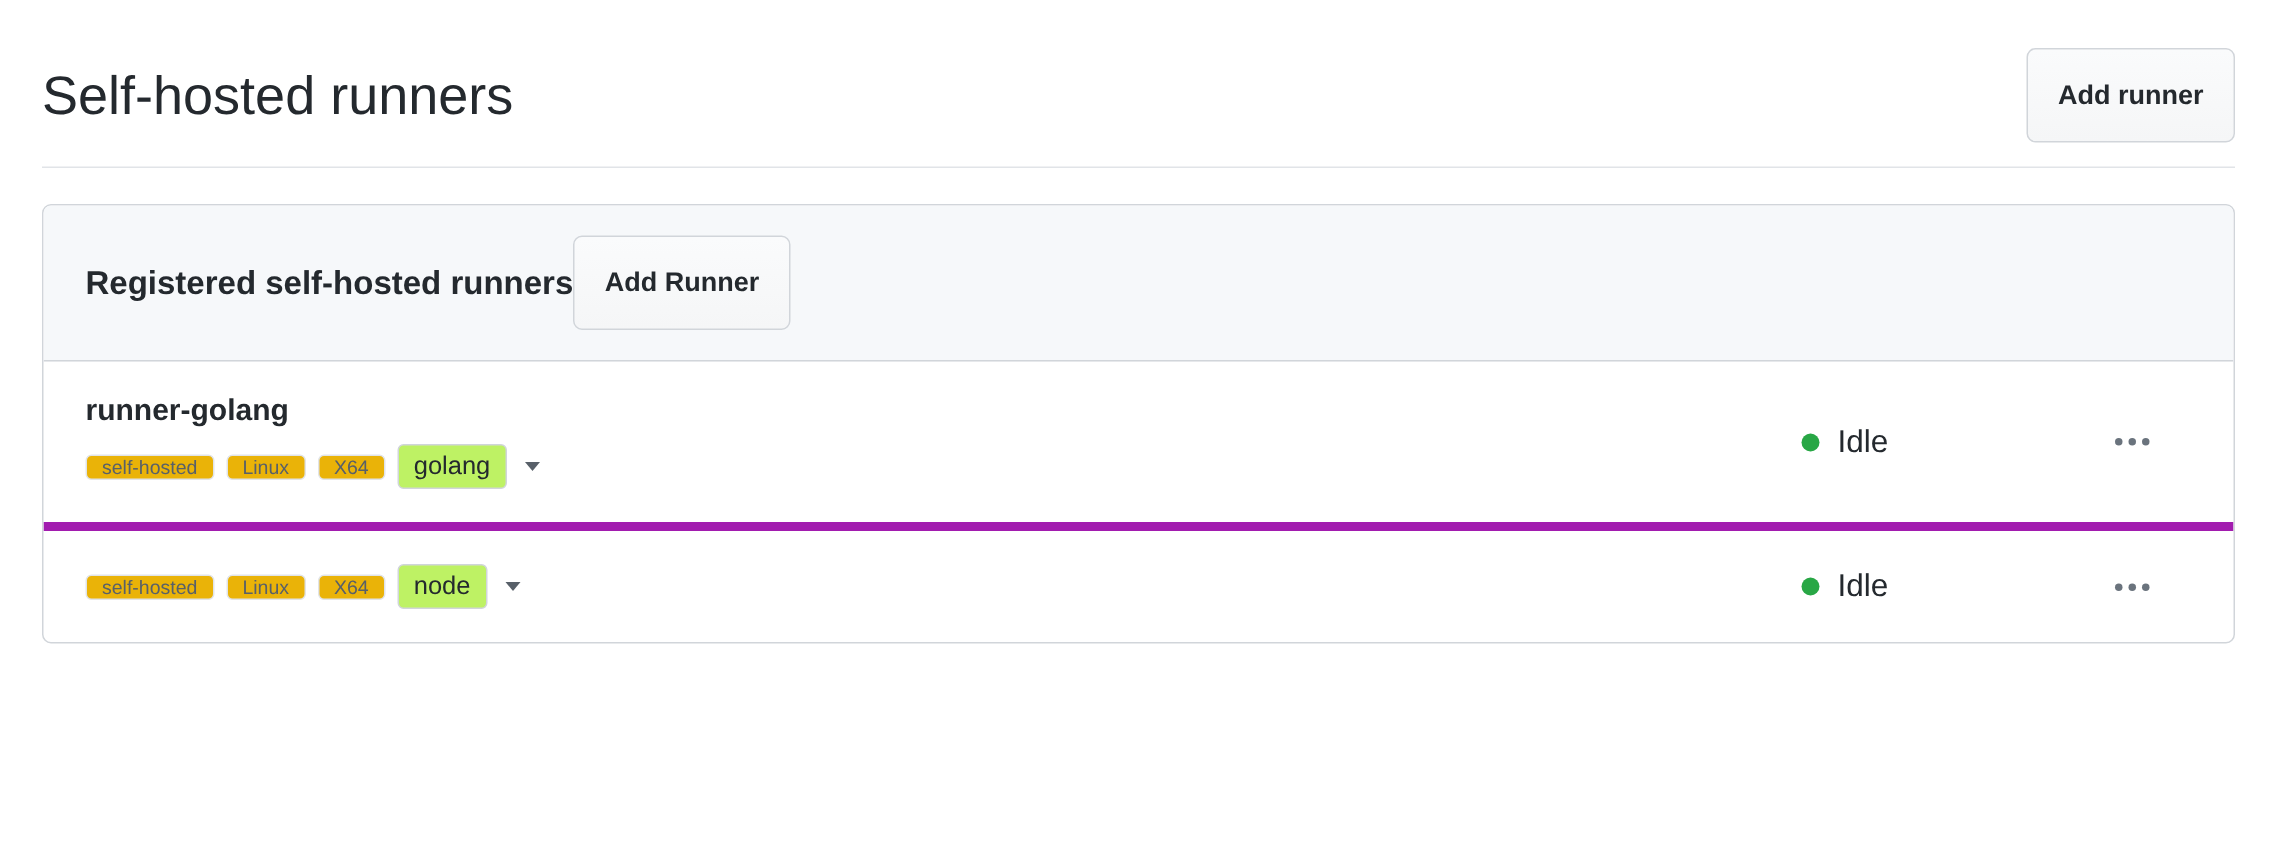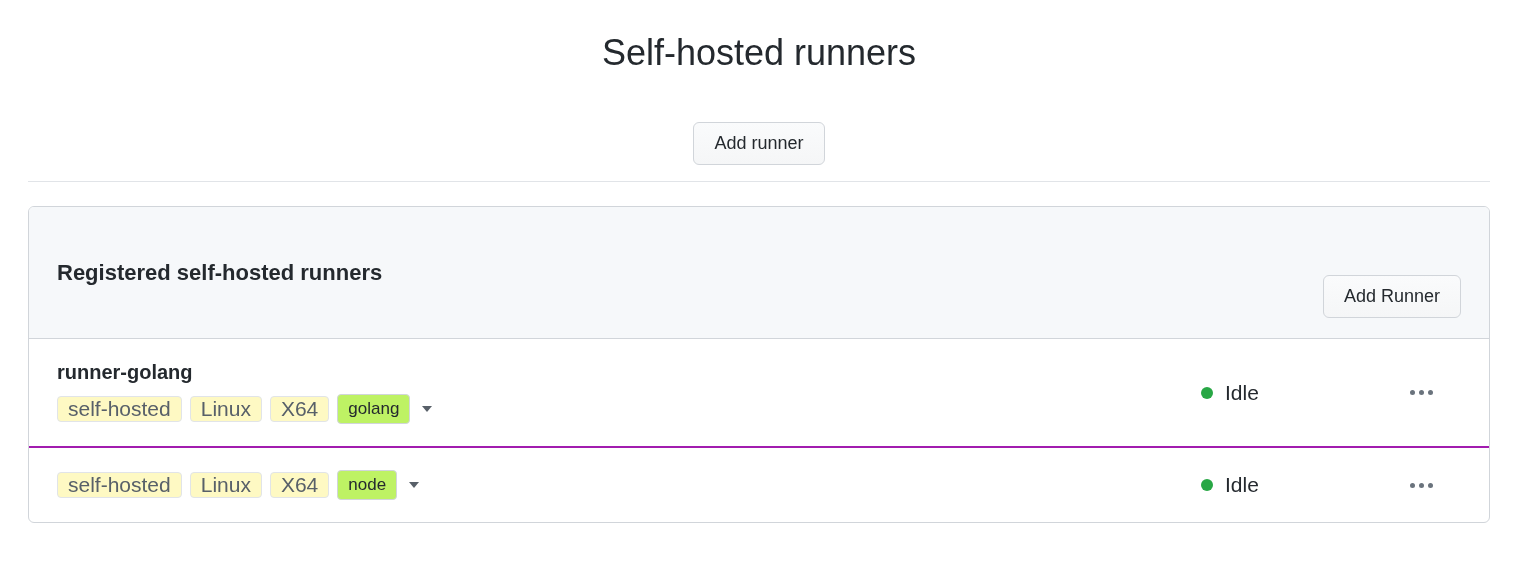--- a/index.html
+++ b/index.html
@@ -13,85 +13,82 @@
       color: #24292e;
       padding: 32px 28px;
     }
     .page-header {
       display: flex;
       justify-content: space-between;
       align-items: center;
       padding-bottom: 16px;
       border-bottom: 1px solid #e1e4e8;
       margin-bottom: 24px;
-      flex-direction: column;
     }
     .page-title {
       font-size: 36px;
       font-weight: 400;
       color: #24292e;
     }
     .btn {
-      padding: 10px 20px;
+      padding: 20px 20px;
       font-size: 18px;
-      font-weight: 400;
+      font-weight: 700;
       color: #24292e;
       background: linear-gradient(#fafbfc, #f5f6f7);
       border: 1px solid #d1d5da;
       border-radius: 6px;
       cursor: pointer;
-      margin-top: 48px;
     }
     .panel {
       border: 1px solid #d1d5da;
       border-radius: 6px;
       overflow: hidden;
     }
     .panel-header {
       display: flex;
-      justify-content: space-between;
+      justify-content: flex-start;
       align-items: center;
       padding: 20px 28px;
       background: #f6f8fa;
       border-bottom: 1px solid #d1d5da;
-      gap: 48px;
     }
     .panel-header-title {
       font-size: 22px;
       font-weight: 600;
       color: #24292e;
     }
     .runner-row {
       display: flex;
       align-items: center;
       padding: 22px 28px;
-      border-bottom: 2px solid #a21caf;
+      border-bottom: 6px solid #a21caf;
     }
     .runner-row:last-child {
       border-bottom: none;
     }
     .runner-main {
       flex: 1;
     }
     .runner-name {
       font-size: 20px;
       font-weight: 600;
       color: #24292e;
       margin-bottom: 10px;
     }
     .runner-tags {
       display: flex;
       align-items: center;
       gap: 8px;
     }
     .tag {
       padding: 0 10px;
-      font-size: 21px;
+      font-size: 13px;
       color: #586069;
-      background: #fef9c3;
+      background: #eab308;
       border: 1px solid #e1e4e8;
       border-radius: 4px;
     }
     .tag-dropdown {
       display: flex;
       align-items: center;
       gap: 12px;
       padding: 4px 10px;
       font-size: 17px;
       color: #24292e;

